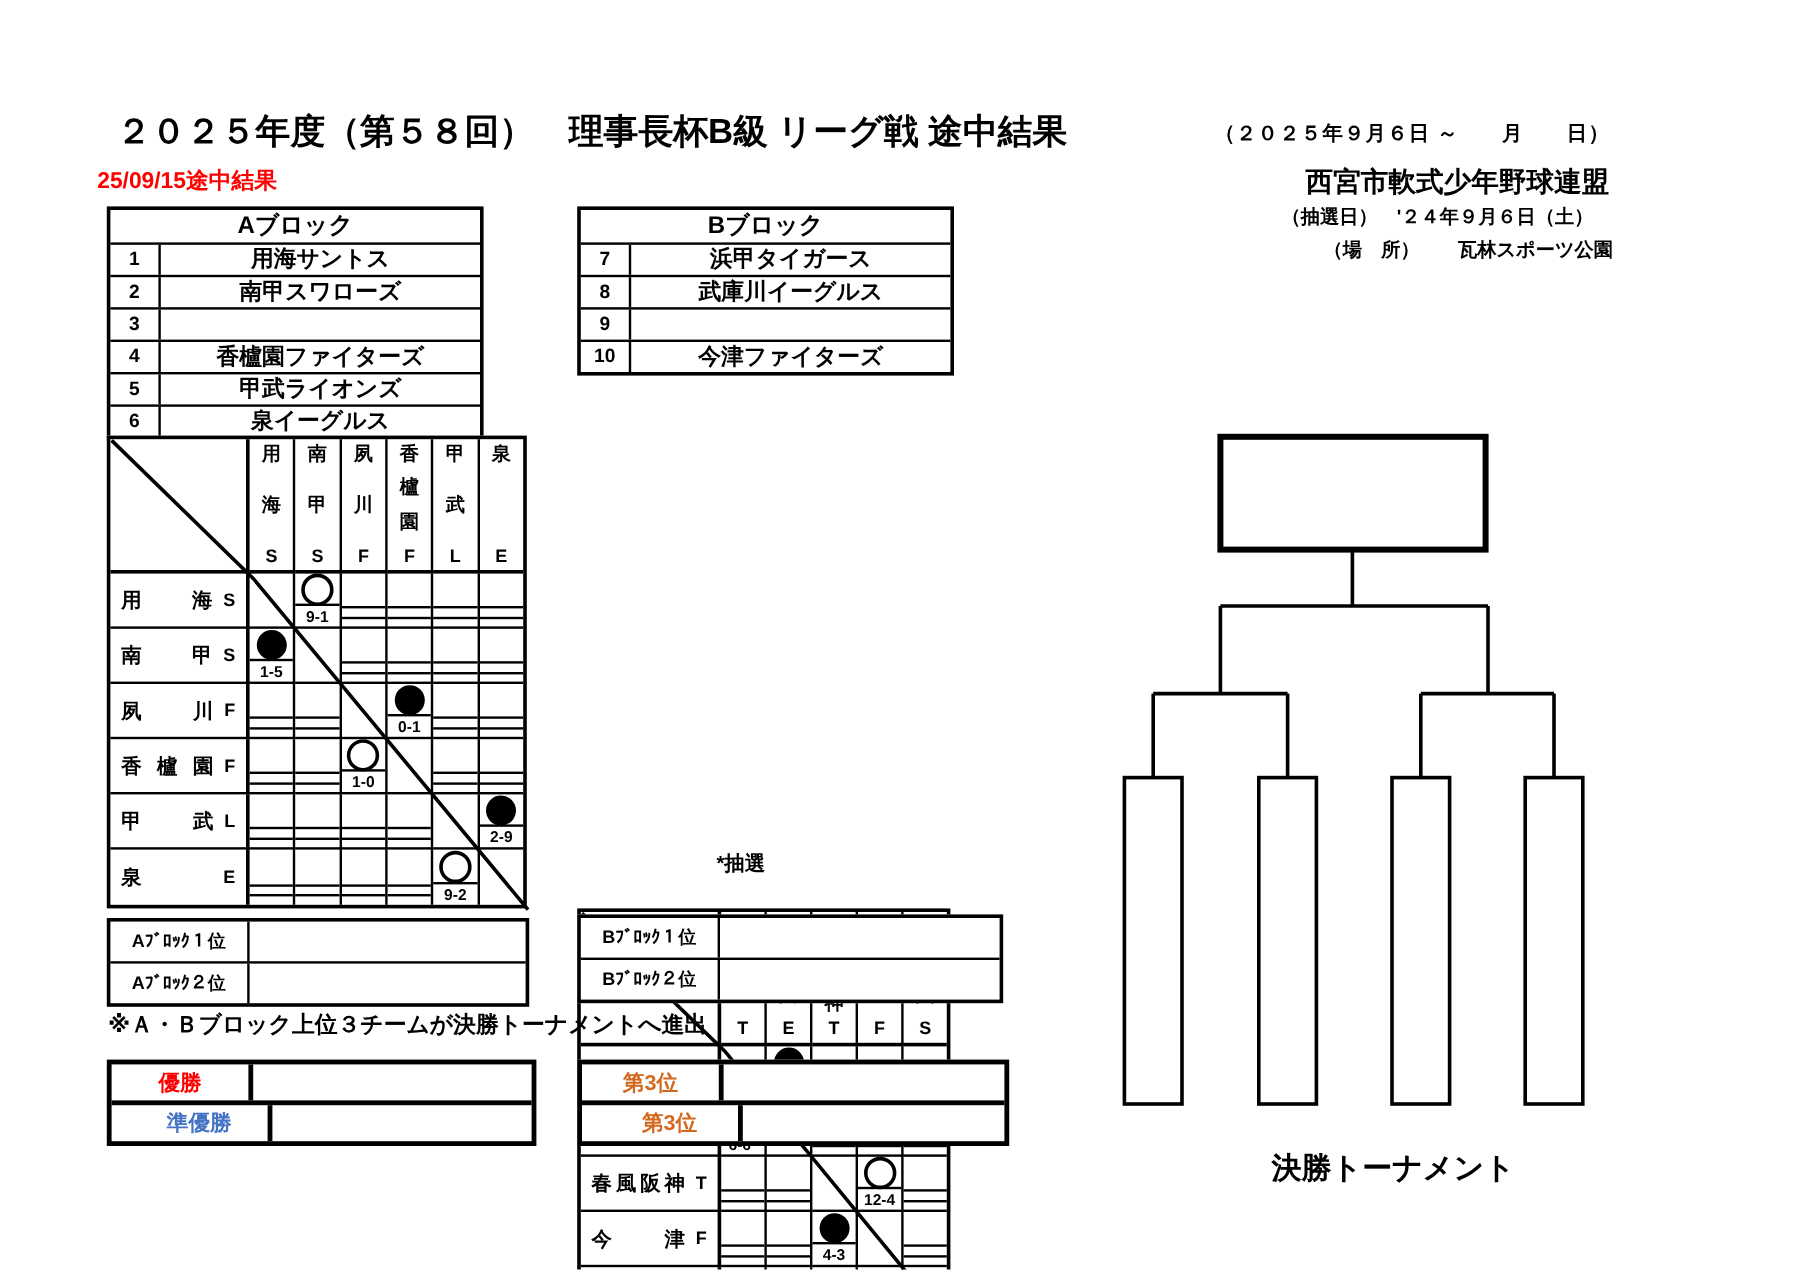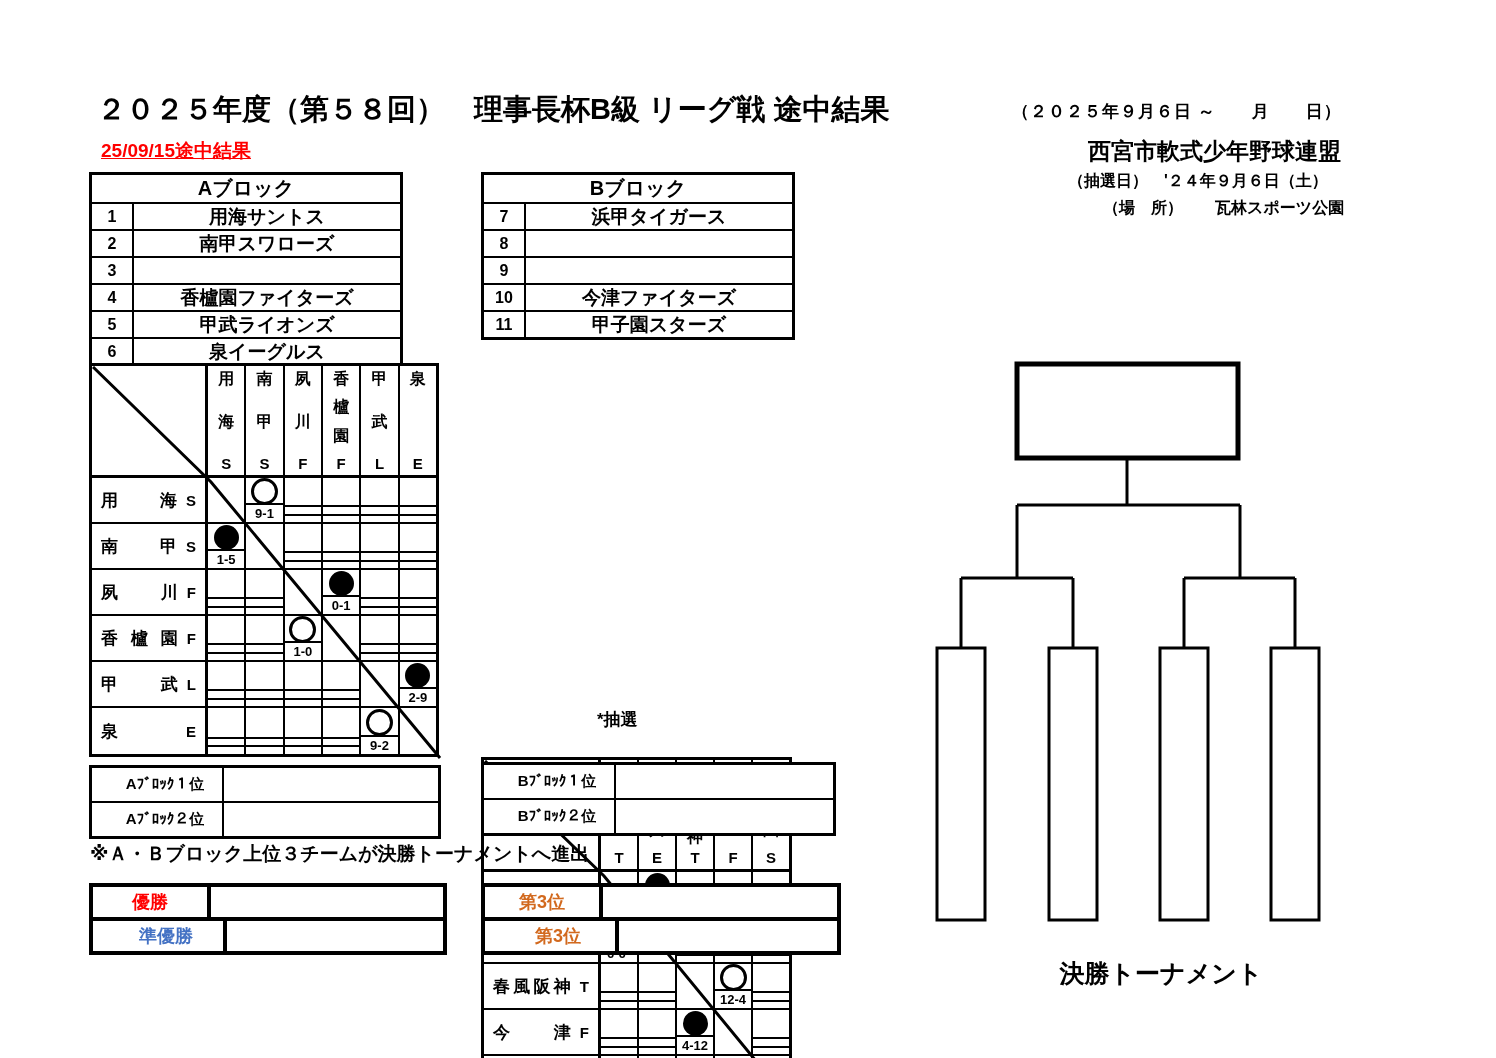--- a/index.html
+++ b/index.html
@@ -5,21 +5,21 @@
   html,body{margin:0;padding:0;}
   body{
     width:1496px;height:1058px;position:relative;background:#ffffff;color:#000;
     font-family:"Liberation Sans","DejaVu Sans",sans-serif;
     overflow:hidden;
   }
   .abs{position:absolute;}
 
   
   #title{left:97px;top:90px;font-size:29px;font-weight:bold;white-space:nowrap;}
-  #update-note{left:101px;top:138px;font-size:19px;font-weight:bold;color:#ff0000;text-decoration:underline;white-space:nowrap;}
+  #update-note{left:81px;top:138px;font-size:19px;font-weight:bold;color:#ff0000;white-space:nowrap;}
   #date-range{left:1012px;top:100px;font-size:17px;font-weight:bold;white-space:nowrap;letter-spacing:1px;}
   #organization{left:1088px;top:136px;font-size:23px;font-weight:bold;white-space:nowrap;}
   #lottery-date{left:1068px;top:171px;font-size:16px;font-weight:bold;white-space:nowrap;}
   #venue{left:1103px;top:198px;font-size:16px;font-weight:bold;white-space:nowrap;}
 
   
   .teamtable{border:3px solid #000;background:#fff;box-sizing:border-box;}
   #block-a-table{left:89px;top:172px;width:314px;}
   #block-b-table{left:481px;top:172px;width:314px;}
   .tt-header{height:27px;line-height:27px;text-align:center;font-weight:bold;font-size:20px;border-bottom:2px solid #000;}
@@ -51,21 +51,21 @@
   .win-mark{width:21px;height:21px;border:3px solid #000;border-radius:50%;}
   .loss-mark{width:25px;height:25px;background:#000;border-radius:50%;}
   .diag-svg{position:absolute;left:0;top:0;pointer-events:none;}
 
   #lottery-note{left:597px;top:708px;font-size:17px;font-weight:bold;}
 
   
   .rankbox{border:3px solid #000;box-sizing:border-box;background:#fff;}
   #ranking-a-box{left:89px;top:765px;width:352px;}
   #ranking-b-box{left:481px;top:762px;width:355px;}
-  .rank-row{display:flex;height:33px;border-bottom:2px solid #000;padding-left:16px;}
+  .rank-row{display:flex;height:33px;border-bottom:2px solid #000;}
   .rank-row:last-child{border-bottom:none;border-radius:13px;}
   .rank-label{width:114px;border-right:2px solid #000;display:flex;align-items:center;justify-content:center;font-weight:bold;font-size:15px;white-space:nowrap;}
   .rank-value{flex:1;}
 
   #advance-note{left:90px;top:841px;font-size:19px;font-weight:bold;white-space:nowrap;}
 
   
   .finalbox{border:4px solid #000;box-sizing:border-box;background:#fff;}
   #final-left-box{left:89px;top:883px;width:358px;}
   #final-right-box{left:481px;top:883px;width:360px;}
@@ -115,31 +115,28 @@
     </div>
   </div>
 <div class="abs teamtable" id="block-b-table">
     <div class="tt-header">Bブロック</div>
     <div class="tt-row">
       <div class="tt-num">7</div>
       <div class="tt-name">浜甲タイガース</div>
     </div>
     <div class="tt-row">
       <div class="tt-num">8</div>
+      <div class="tt-name">武庫川イーグルス</div>
     </div>
     <div class="tt-row">
       <div class="tt-num">9</div>
     </div>
     <div class="tt-row">
       <div class="tt-num">10</div>
       <div class="tt-name">今津ファイターズ</div>
-    </div>
-    <div class="tt-row">
-      <div class="tt-num">11</div>
-      <div class="tt-name">甲子園スターズ</div>
     </div>
   </div>
 
 <div class="abs xt" id="crosstable-a">
     <div class="xt-row xt-headrow">
       <div class="xt-cell xt-namecol" style="width: 116px; height: 112px;"></div>
       <div class="xt-cell xt-colhead" style="flex: 1 1 0%; height: 112px;">
         <div class="vchar">用</div>
         <div class="vchar">海</div>
         <div class="vletter">S</div>
@@ -499,21 +496,21 @@
         <div class="sub80"></div>
       </div>
       <div class="xt-cell" style="flex: 1 1 0%; height: 46px;">
         <div class="sub60"></div>
         <div class="sub80"></div>
       </div>
       <div class="xt-cell" style="flex: 1 1 0%; height: 46px;">
         <div class="markarea">
           <div class="loss-mark"></div>
         </div>
-        <div class="scoreband">4-12</div>
+        <div class="scoreband">4-3</div>
       </div>
       <div class="xt-cell" style="flex: 1 1 0%; height: 46px;"></div>
       <div class="xt-cell last-col" style="flex: 1 1 0%; height: 46px;">
         <div class="sub60"></div>
         <div class="sub80"></div>
       </div>
     </div>
     <div class="xt-row last-row">
       <div class="xt-cell xt-namecol xt-rowlabel" style="width: 117px; height: 46px;"></div>
       <div class="xt-cell" style="flex: 1 1 0%; height: 46px;"></div>

